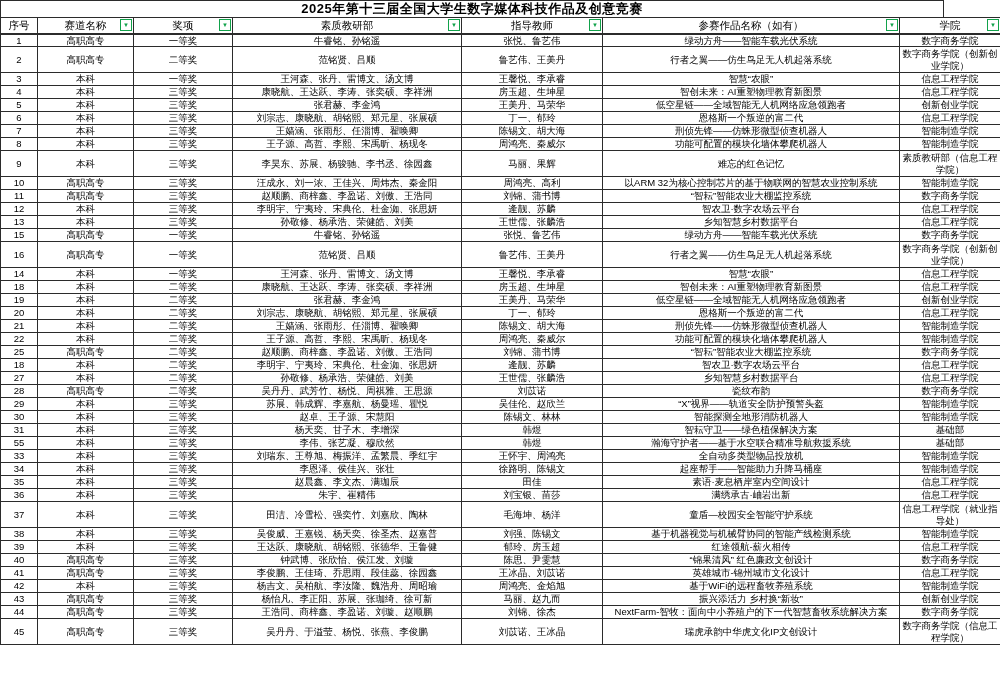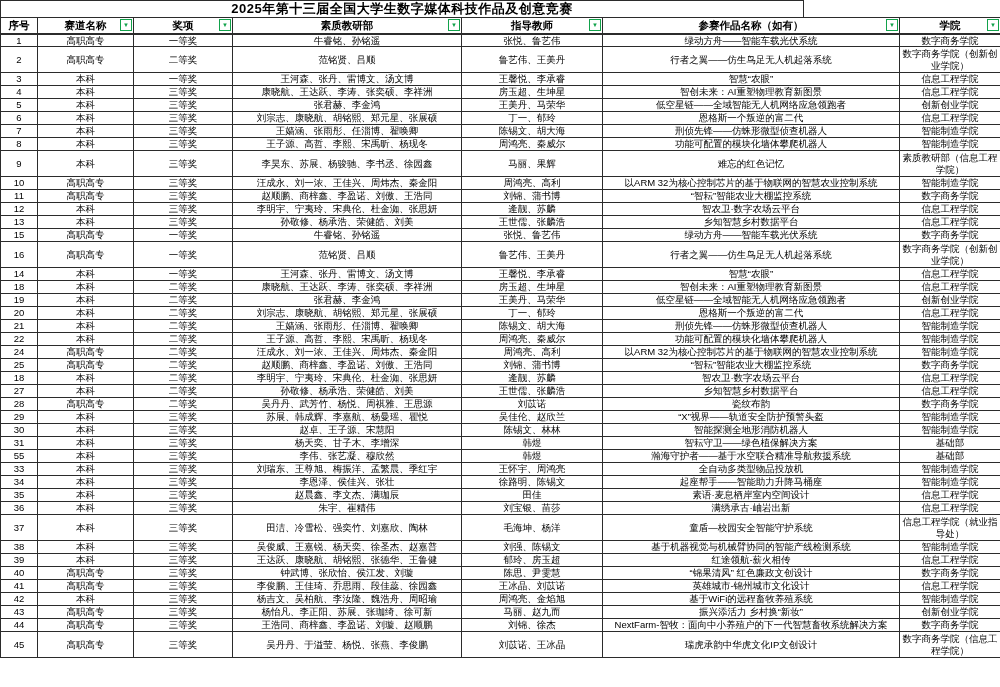--- a/index.html
+++ b/index.html
@@ -1,23 +1,23 @@
 <!DOCTYPE html>
 <html style="--green: #12A24B;"><head>
 <meta charset="utf-8">
 <style>
   html,body{margin:0;padding:0;background:#fff;}
   body{font-family:"Liberation Sans","DejaVu Sans",sans-serif;color:#000;}
   .sheet{width:1000px;}
-  .title-bar{box-sizing:border-box;width:804px;height:17px;border:1px solid #2b2b2b;border-bottom:none;
+  .title-bar{box-sizing:border-box;width:944px;height:17px;border:1px solid #2b2b2b;border-bottom:none;
     display:flex;align-items:center;justify-content:center;font-weight:bold;font-size:13px;letter-spacing:.5px;}
   table{width:1000px;border-collapse:collapse;table-layout:fixed;}
   th,td{box-sizing:border-box;border:1px solid #2b2b2b;padding:0 2px;text-align:center;vertical-align:middle;
     overflow:hidden;font-size:9.5px;line-height:1.18;word-break:break-all;}
-  thead th{font-weight:bold;font-size:10.5px;height:16px;position:relative;border-bottom-width:2px;}
+  thead th{font-weight:normal;font-size:10.5px;height:16px;position:relative;border-bottom-width:2px;}
   tbody tr{height:13px;}
   tbody tr.tall{height:26px;}
   .filter-btn{position:absolute;right:1px;top:50%;transform:translateY(-50%);width:10px;height:10px;
     background:#fff;border:1px solid var(--green,#12A24B);color:var(--green,#12A24B);
     display:flex;align-items:center;justify-content:center;font-size:6px;line-height:1;cursor:pointer;}
 </style>
 </head>
 <body>
 
 <div class="sheet">
@@ -227,29 +227,20 @@
         <tr>
           <td>22</td>
           <td>本科</td>
           <td>二等奖</td>
           <td>王子源、高哲、李熙、宋禹昕、杨现冬</td>
           <td>周鸿亮、秦威尔</td>
           <td>功能可配置的模块化墙体攀爬机器人</td>
           <td>智能制造学院</td>
         </tr>
         <tr>
-          <td>24</td>
-          <td>高职高专</td>
-          <td>二等奖</td>
-          <td>汪成永、刘一浓、王佳兴、周炜杰、秦金阳</td>
-          <td>周鸿亮、高利</td>
-          <td>以ARM 32为核心控制芯片的基于物联网的智慧农业控制系统</td>
-          <td>智能制造学院</td>
-        </tr>
-        <tr>
           <td>25</td>
           <td>高职高专</td>
           <td>二等奖</td>
           <td>赵顺鹏、商梓鑫、李盈诺、刘傲、王浩同</td>
           <td>刘锦、蒲书博</td>
           <td>“智耘”智能农业大棚监控系统</td>
           <td>数字商务学院</td>
         </tr>
         <tr>
           <td>18</td>

